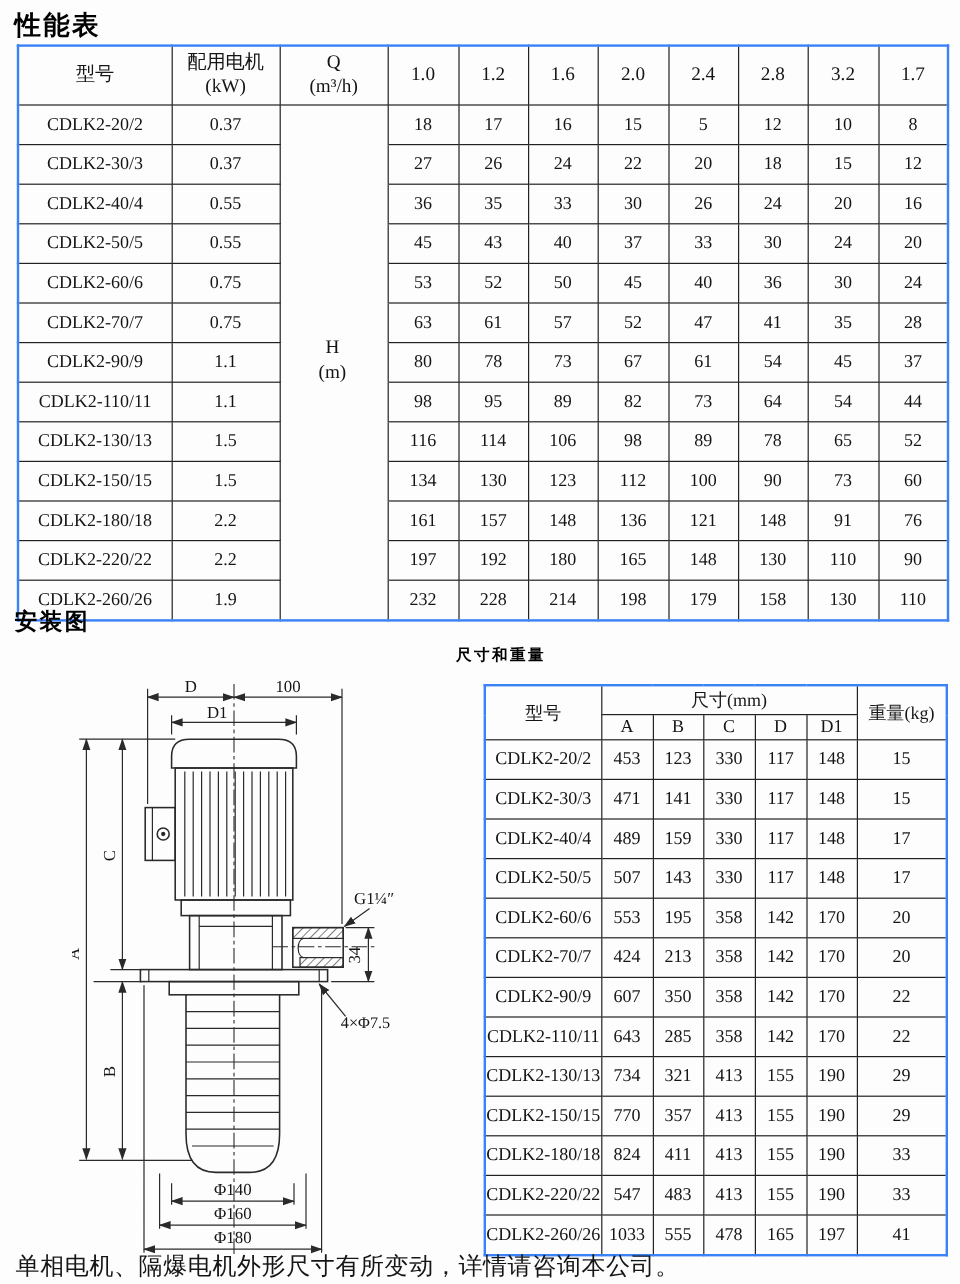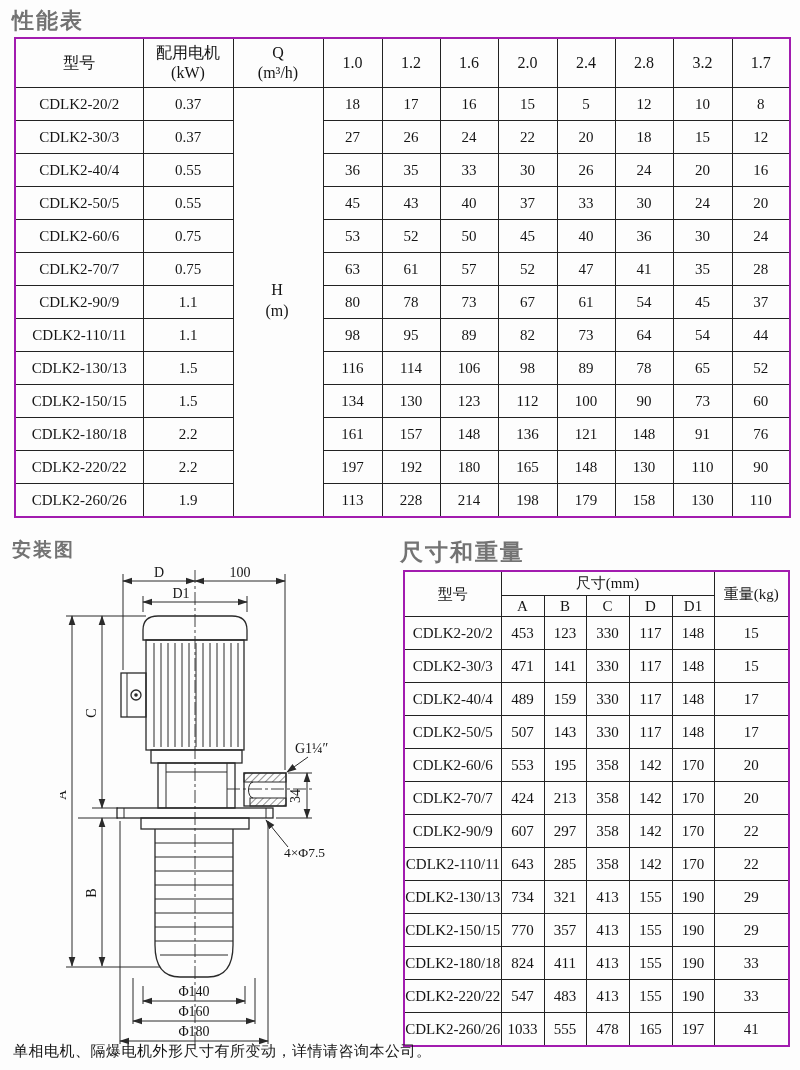--- a/index.html
+++ b/index.html
@@ -3,29 +3,29 @@
 <meta charset="utf-8">
 <style>
   html,body{margin:0;padding:0;}
   body{
     width:800px;height:1070px;position:relative;background:#fdfdfd;
     font-family:"Liberation Serif","DejaVu Serif",serif;color:#151515;
     overflow:hidden;
   }
   .section-title{
     position:absolute;font-family:Liberation Serif, serif;
-    font-weight:bold;color:#737373;letter-spacing:2px;
+    font-weight:bold;color:#000000;letter-spacing:2px;
   }
   #perf-title{left:12px;top:6px;font-size:22px;}
-  #install-title{left:12px;top:537px;font-size:19px;}
-  #dims-title{left:400px;top:537px;font-size:23px;}
+  #install-title{left:12px;top:505px;font-size:19px;}
+  #dims-title{left:380px;top:537px;font-size:13px;}
 
   table.dtable{
     position:absolute;border-collapse:collapse;table-layout:fixed;
-    border:2px solid #a21caf;background:transparent;
+    border:2px solid #3b82f6;background:transparent;
   }
   .dtable th,.dtable td{
     border:1px solid #222;text-align:center;vertical-align:middle;
     font-weight:normal;padding:0;color:#151515;
   }
   table.perf{left:14px;top:37px;width:775px;}
   .perf th{height:48px;font-size:16px;line-height:1.25;}
   .perf td{height:32px;font-size:15px;}
   .perf .qcell{border-top-style:hidden;border-bottom-style:hidden;}
   .perf tbody tr:first-child .qcell{border-top-style:solid;}
@@ -35,21 +35,21 @@
     display:flex;align-items:center;justify-content:center;text-align:center;
     font-size:16px;line-height:1.3;white-space:pre-line;pointer-events:none;
   }
   table.dims{left:403px;top:570px;width:385px;}
   .dims th{font-size:15px;}
   .dims thead tr:nth-child(1) th{height:23px;}
   .dims thead tr:nth-child(2) th{height:20px;}
   .dims td{height:32px;font-size:15px;}
 
   #footer-note{
-    position:absolute;left:13px;top:1042px;font-size:15px;letter-spacing:0.5px;
+    position:absolute;left:13px;top:1042px;font-size:20px;letter-spacing:0.5px;
   }
   svg text{font-family:"Liberation Serif","DejaVu Serif",serif;font-size:14px;fill:#151515;}
   .oline{fill:none;stroke:#2a2a2a;stroke-width:1.3;}
   .fin{fill:none;stroke:#2a2a2a;stroke-width:1;}
   .dline{fill:none;stroke:#2a2a2a;stroke-width:1;}
   .cline{fill:none;stroke:#2a2a2a;stroke-width:0.9;stroke-dasharray:13 3 3 3;}
 </style>
 </head>
 <body>
 
@@ -245,21 +245,21 @@
       <td>165</td>
       <td>148</td>
       <td>130</td>
       <td>110</td>
       <td>90</td>
     </tr>
       <tr>
       <td>CDLK2-260/26</td>
       <td>1.9</td>
       <td class="qcell"></td>
-      <td>113</td>
+      <td>232</td>
       <td>228</td>
       <td>214</td>
       <td>198</td>
       <td>179</td>
       <td>158</td>
       <td>130</td>
       <td>110</td>
     </tr>
     </tbody>
 </table>
@@ -441,21 +441,21 @@
       <td>424</td>
       <td>213</td>
       <td>358</td>
       <td>142</td>
       <td>170</td>
       <td>20</td>
     </tr>
       <tr>
       <td>CDLK2-90/9</td>
       <td>607</td>
-      <td>297</td>
+      <td>350</td>
       <td>358</td>
       <td>142</td>
       <td>170</td>
       <td>22</td>
     </tr>
       <tr>
       <td>CDLK2-110/11</td>
       <td>643</td>
       <td>285</td>
       <td>358</td>

